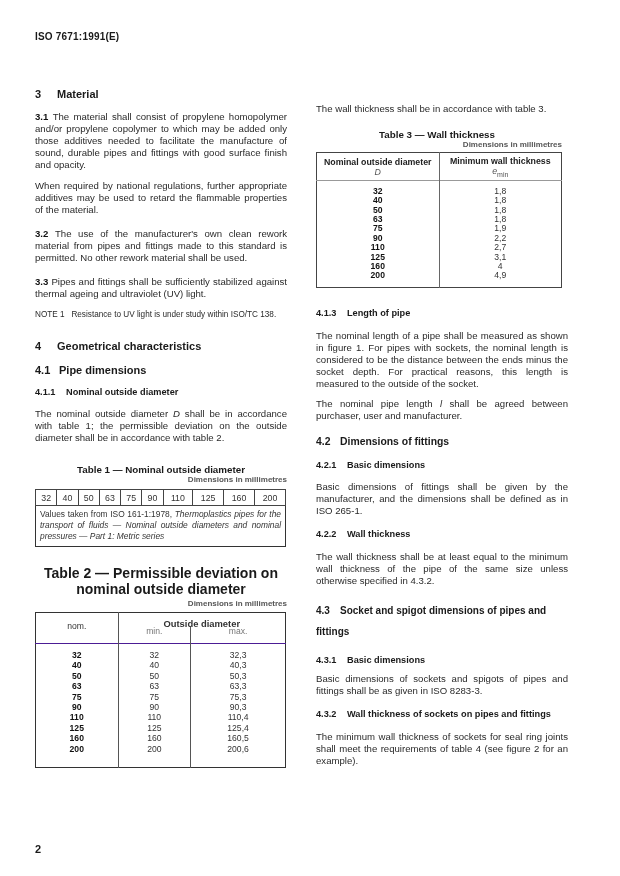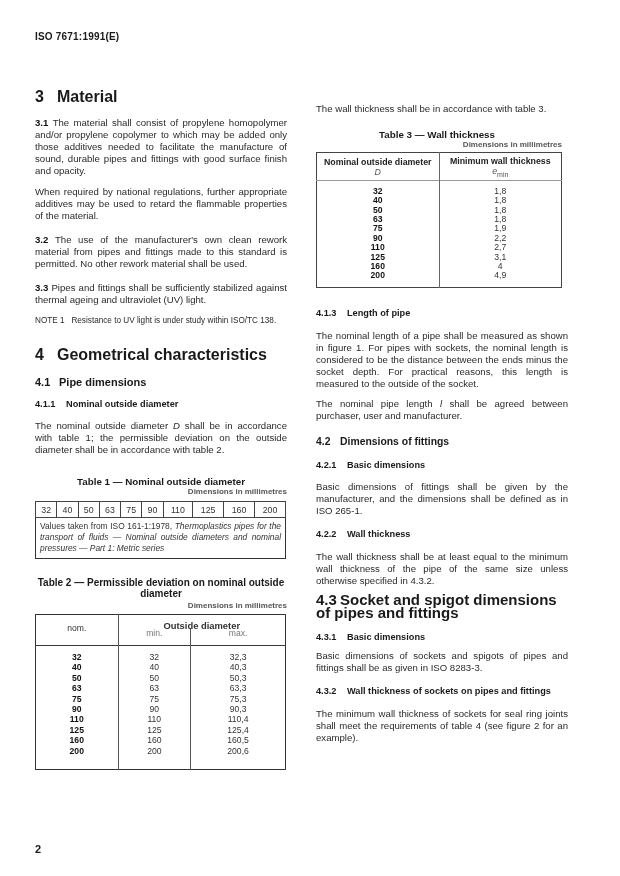--- a/index.html
+++ b/index.html
@@ -5,21 +5,21 @@
   html, body { margin: 0; padding: 0; }
   body {
     width: 620px; height: 876px; background: #ffffff; position: relative; overflow: hidden;
     font-family: "Liberation Sans", "DejaVu Sans", sans-serif; color: #1a1a1a;
   }
   .abs { position: absolute; }
   .doc-id { left: 35px; top: 31px; font-size: 10px; font-weight: bold; letter-spacing: 0.2px; }
   .col { position: absolute; width: 252px; }
   .col-left { left: 35px; top: 88px; }
   .col-right { left: 316px; top: 86px; }
-  .h1 { font-size: 16px; font-weight: bold; margin: 0; }
+  .h1 { font-size: 11px; font-weight: bold; margin: 0; }
   .h1 .num { display: inline-block; width: 22px; }
   .h2 { font-size: 11px; font-weight: bold; margin: 0; }
   .h2 .num { display: inline-block; width: 24px; }
   .h3 { font-size: 9.2px; font-weight: bold; margin: 0; }
   .h3 .num { display: inline-block; width: 31px; }
   p.body { font-size: 9.6px; line-height: 12px; text-align: justify; margin: 0; color: #2a2a2a; }
   p.body b { color: #111; }
   .note { font-size: 8.2px; line-height: 11px; margin: 0; color: #2a2a2a; text-align: justify; }
   .table-title { font-size: 9.8px; font-weight: bold; text-align: center; margin: 0; }
   .dims { font-size: 8px; text-align: right; color: #555; margin: 0; font-weight: bold; }
@@ -92,21 +92,21 @@
       <td class="val">200</td>
     </tr>
     <tr>
       <td class="src" colspan="10">
         <span>Values taken from ISO 161-1:1978,</span> <i>Thermoplastics pipes for the transport of fluids — Nominal outside diameters and nominal pressures — Part 1: Metric series</i>
       </td>
     </tr>
   </tbody>
     </table>
 
-  <p class="table-title" style="margin-top:18px; font-size:10px;">Table 2 — Permissible deviation on nominal outside diameter</p>
+  <p class="table-title" style="margin-top:18px; font-size:14px;">Table 2 — Permissible deviation on nominal outside diameter</p>
   <p class="dims" style="margin-top:2px">Dimensions in millimetres</p>
   <table class="t2" style="margin-top:4px">
     <tbody>
         <tr>
       <th style="width:33%; border-right:1px solid #555;"></th>
       <th colspan="2" class="grp">Outside diameter</th>
     </tr>
     <tr style="border-bottom:1px solid #4c1d95;">
       <th style="border-right:1px solid #555; padding:0 0 7px; position:relative; top:-5px;">nom.</th>
       <th style="border-right:1px solid #555; padding:0 0 7px; color:#777;">min.</th>
@@ -239,21 +239,21 @@
   </h2>
   <h3 class="h3" style="margin-top:13px">
     <span class="num">4.2.1</span><span>Basic dimensions</span>
   </h3>
   <p class="body" style="margin-top:11px">Basic dimensions of fittings shall be given by the manufacturer, and the dimensions shall be defined as in ISO 265-1.</p>
   <h3 class="h3" style="margin-top:12px">
     <span class="num">4.2.2</span><span>Wall thickness</span>
   </h3>
   <p class="body" style="margin-top:12px">The wall thickness shall be at least equal to the minimum wall thickness of the pipe of the same size unless otherwise specified in 4.3.2.</p>
 
-  <h2 class="h2" style="margin-top:6px; font-size:15px; line-height:13px;">
+  <h2 class="h2" style="margin-top:13px; font-size:10px; line-height:21px;">
     <span class="num">4.3</span><span>Socket and spigot dimensions of pipes and fittings</span>
   </h2>
   <h3 class="h3" style="margin-top:13px">
     <span class="num">4.3.1</span><span>Basic dimensions</span>
   </h3>
   <p class="body" style="margin-top:8px">Basic dimensions of sockets and spigots of pipes and fittings shall be as given in ISO 8283-3.</p>
   <h3 class="h3" style="margin-top:12px">
     <span class="num">4.3.2</span><span>Wall thickness of sockets on pipes and fittings</span>
   </h3>
   <p class="body" style="margin-top:12px">The minimum wall thickness of sockets for seal ring joints shall meet the requirements of table 4 (see figure 2 for an example).</p>

